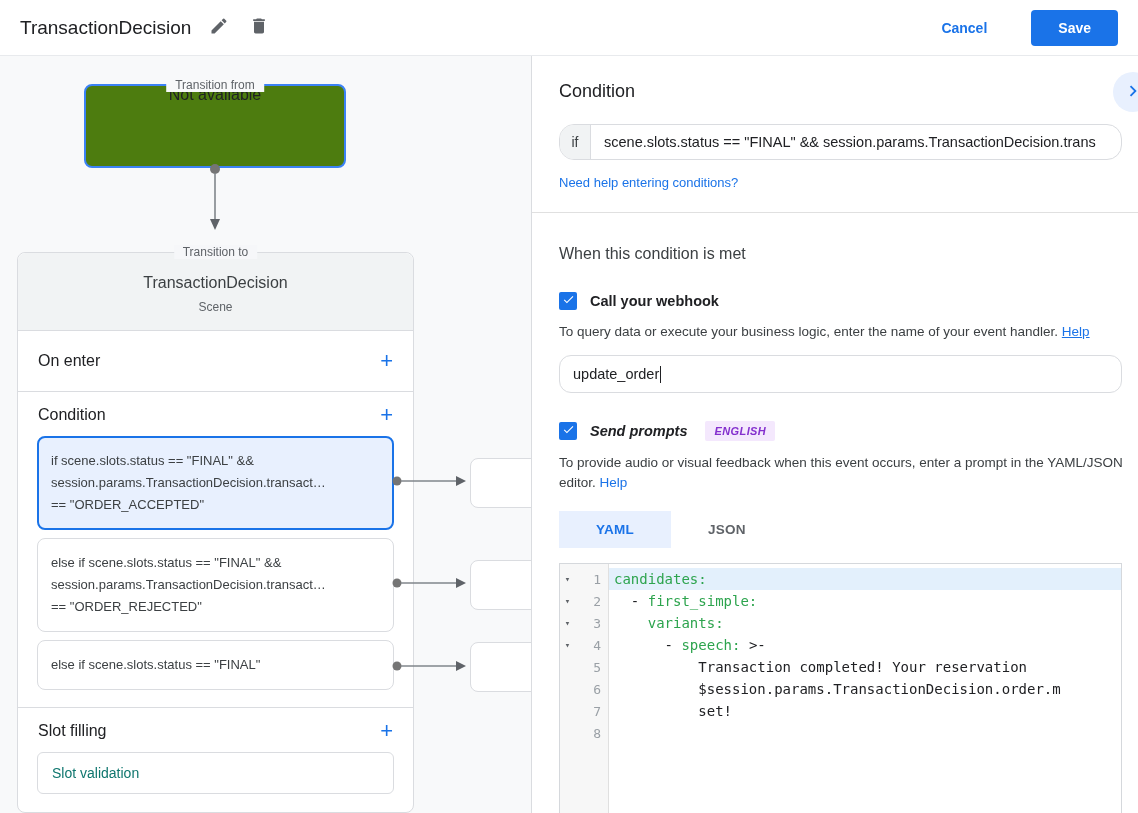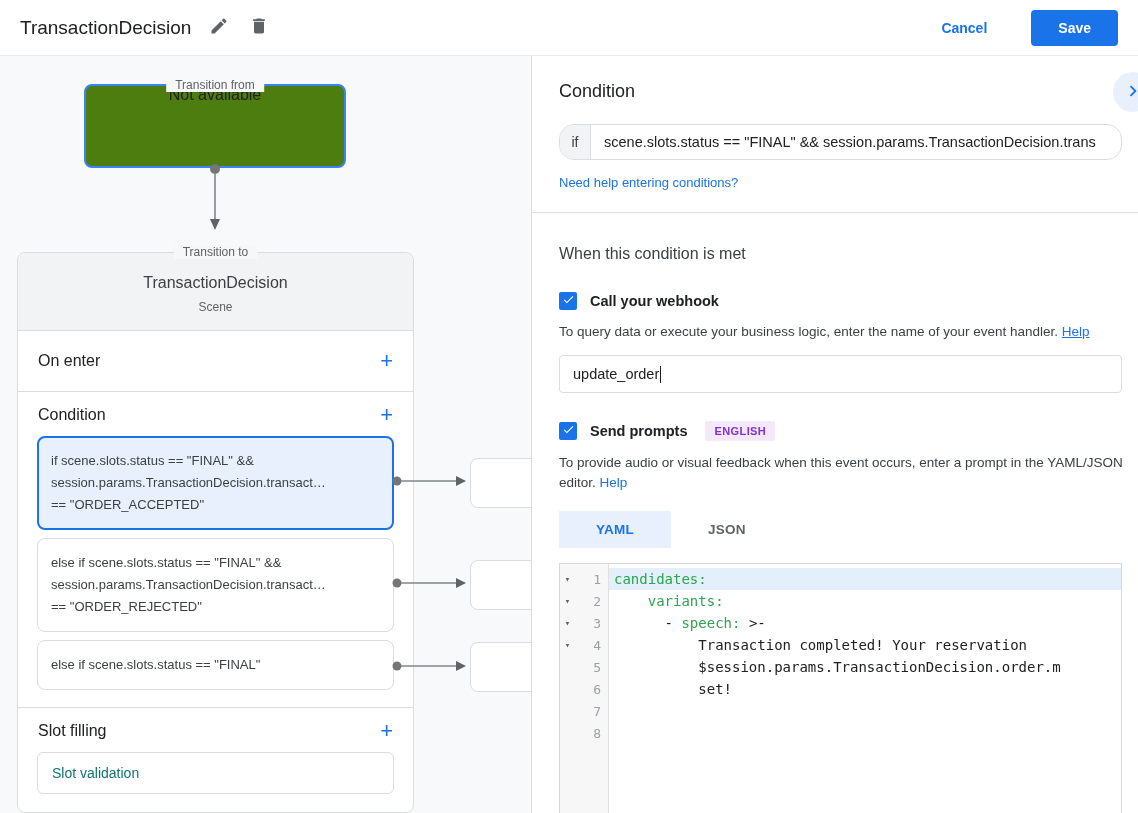--- a/index.html
+++ b/index.html
@@ -104,21 +104,21 @@
   }
   .check-label { margin-left:13px; font-size:14.5px; font-weight:bold; color:#202124; }
   .badge {
     margin-left:18px; background:#f4e8fd; color:#8430ce; font-size:11px; font-weight:bold;
     letter-spacing:0.4px; padding:4px 9px; border-radius:2px;
   }
   .desc { margin-top:12px; font-size:13.5px; color:#3c4043; line-height:20px; }
   .desc .underlined { text-decoration:underline; }
   .text-input {
     margin-top:13px; margin-right:16px; height:38px; background:#fff;
-    border:1px solid #dadce0; border-radius:4px; display:flex; align-items:center;
+    border:1px solid #dadce0; border-radius:12px; display:flex; align-items:center;
     padding:0 13px; font-size:14.5px; color:#202124; cursor:text;
   }
   .caret { display:inline-block; width:1px; height:17px; background:#202124; margin-left:1px; }
   .tabs { margin-top:18px; display:flex; }
   .tab {
     width:112px; height:37px; display:flex; align-items:center; justify-content:center;
     font-size:13.5px; font-weight:bold; letter-spacing:0.25px; color:#5f6368;
     background:none; border:none; cursor:pointer; font-family:inherit;
   }
   .tab.active { background:#e8f0fe; color:#1a73e8; }
@@ -272,21 +272,21 @@
     </div>
     <div class="desc">
       <span>To query data or execute your business logic, enter the name of your event handler.</span>
       <a class="link underlined">Help</a>
     </div>
     <div class="text-input">
       <span>update_order</span>
       <span class="caret"></span>
     </div>
 
-    <div class="check-row" style="margin-top:28px;">
+    <div class="check-row" style="margin-top:28px;font-style:italic;">
       <span class="checkbox">
         <span>
           <svg width="13" height="13" viewBox="0 0 24 24">
               <path d="M9 16.2 4.8 12l-1.4 1.4L9 19 21 7l-1.4-1.4z" fill="#fff"></path>
             </svg>
         </span>
       </span>
       <span class="check-label">Send prompts</span>
       <span class="badge">ENGLISH</span>
     </div>
@@ -333,20 +333,21 @@
             <span class="fold"></span>
             <span class="lnum">7</span>
           </div>
         <div class="g-row">
             <span class="fold"></span>
             <span class="lnum">8</span>
           </div>
       </div>
       <div class="code">
         <div class="c-line hl"><span></span><span class="c-key">candidates:</span><span></span></div>
+        <div class="c-line"><span>  - </span><span class="c-key">first_simple:</span><span></span></div>
         <div class="c-line"><span>    </span><span class="c-key">variants:</span><span></span></div>
         <div class="c-line"><span>      - </span><span class="c-key">speech:</span><span> &gt;-</span></div>
         <div class="c-line"><span>          </span><span class="c-key"></span><span>Transaction completed! Your reservation</span></div>
         <div class="c-line"><span>          </span><span class="c-key"></span><span>$session.params.TransactionDecision.order.m</span></div>
         <div class="c-line"><span>          </span><span class="c-key"></span><span>set!</span></div>
         <div class="c-line"><span></span><span class="c-key"></span><span></span></div>
       </div>
     </div>
   </div>
 </div>

